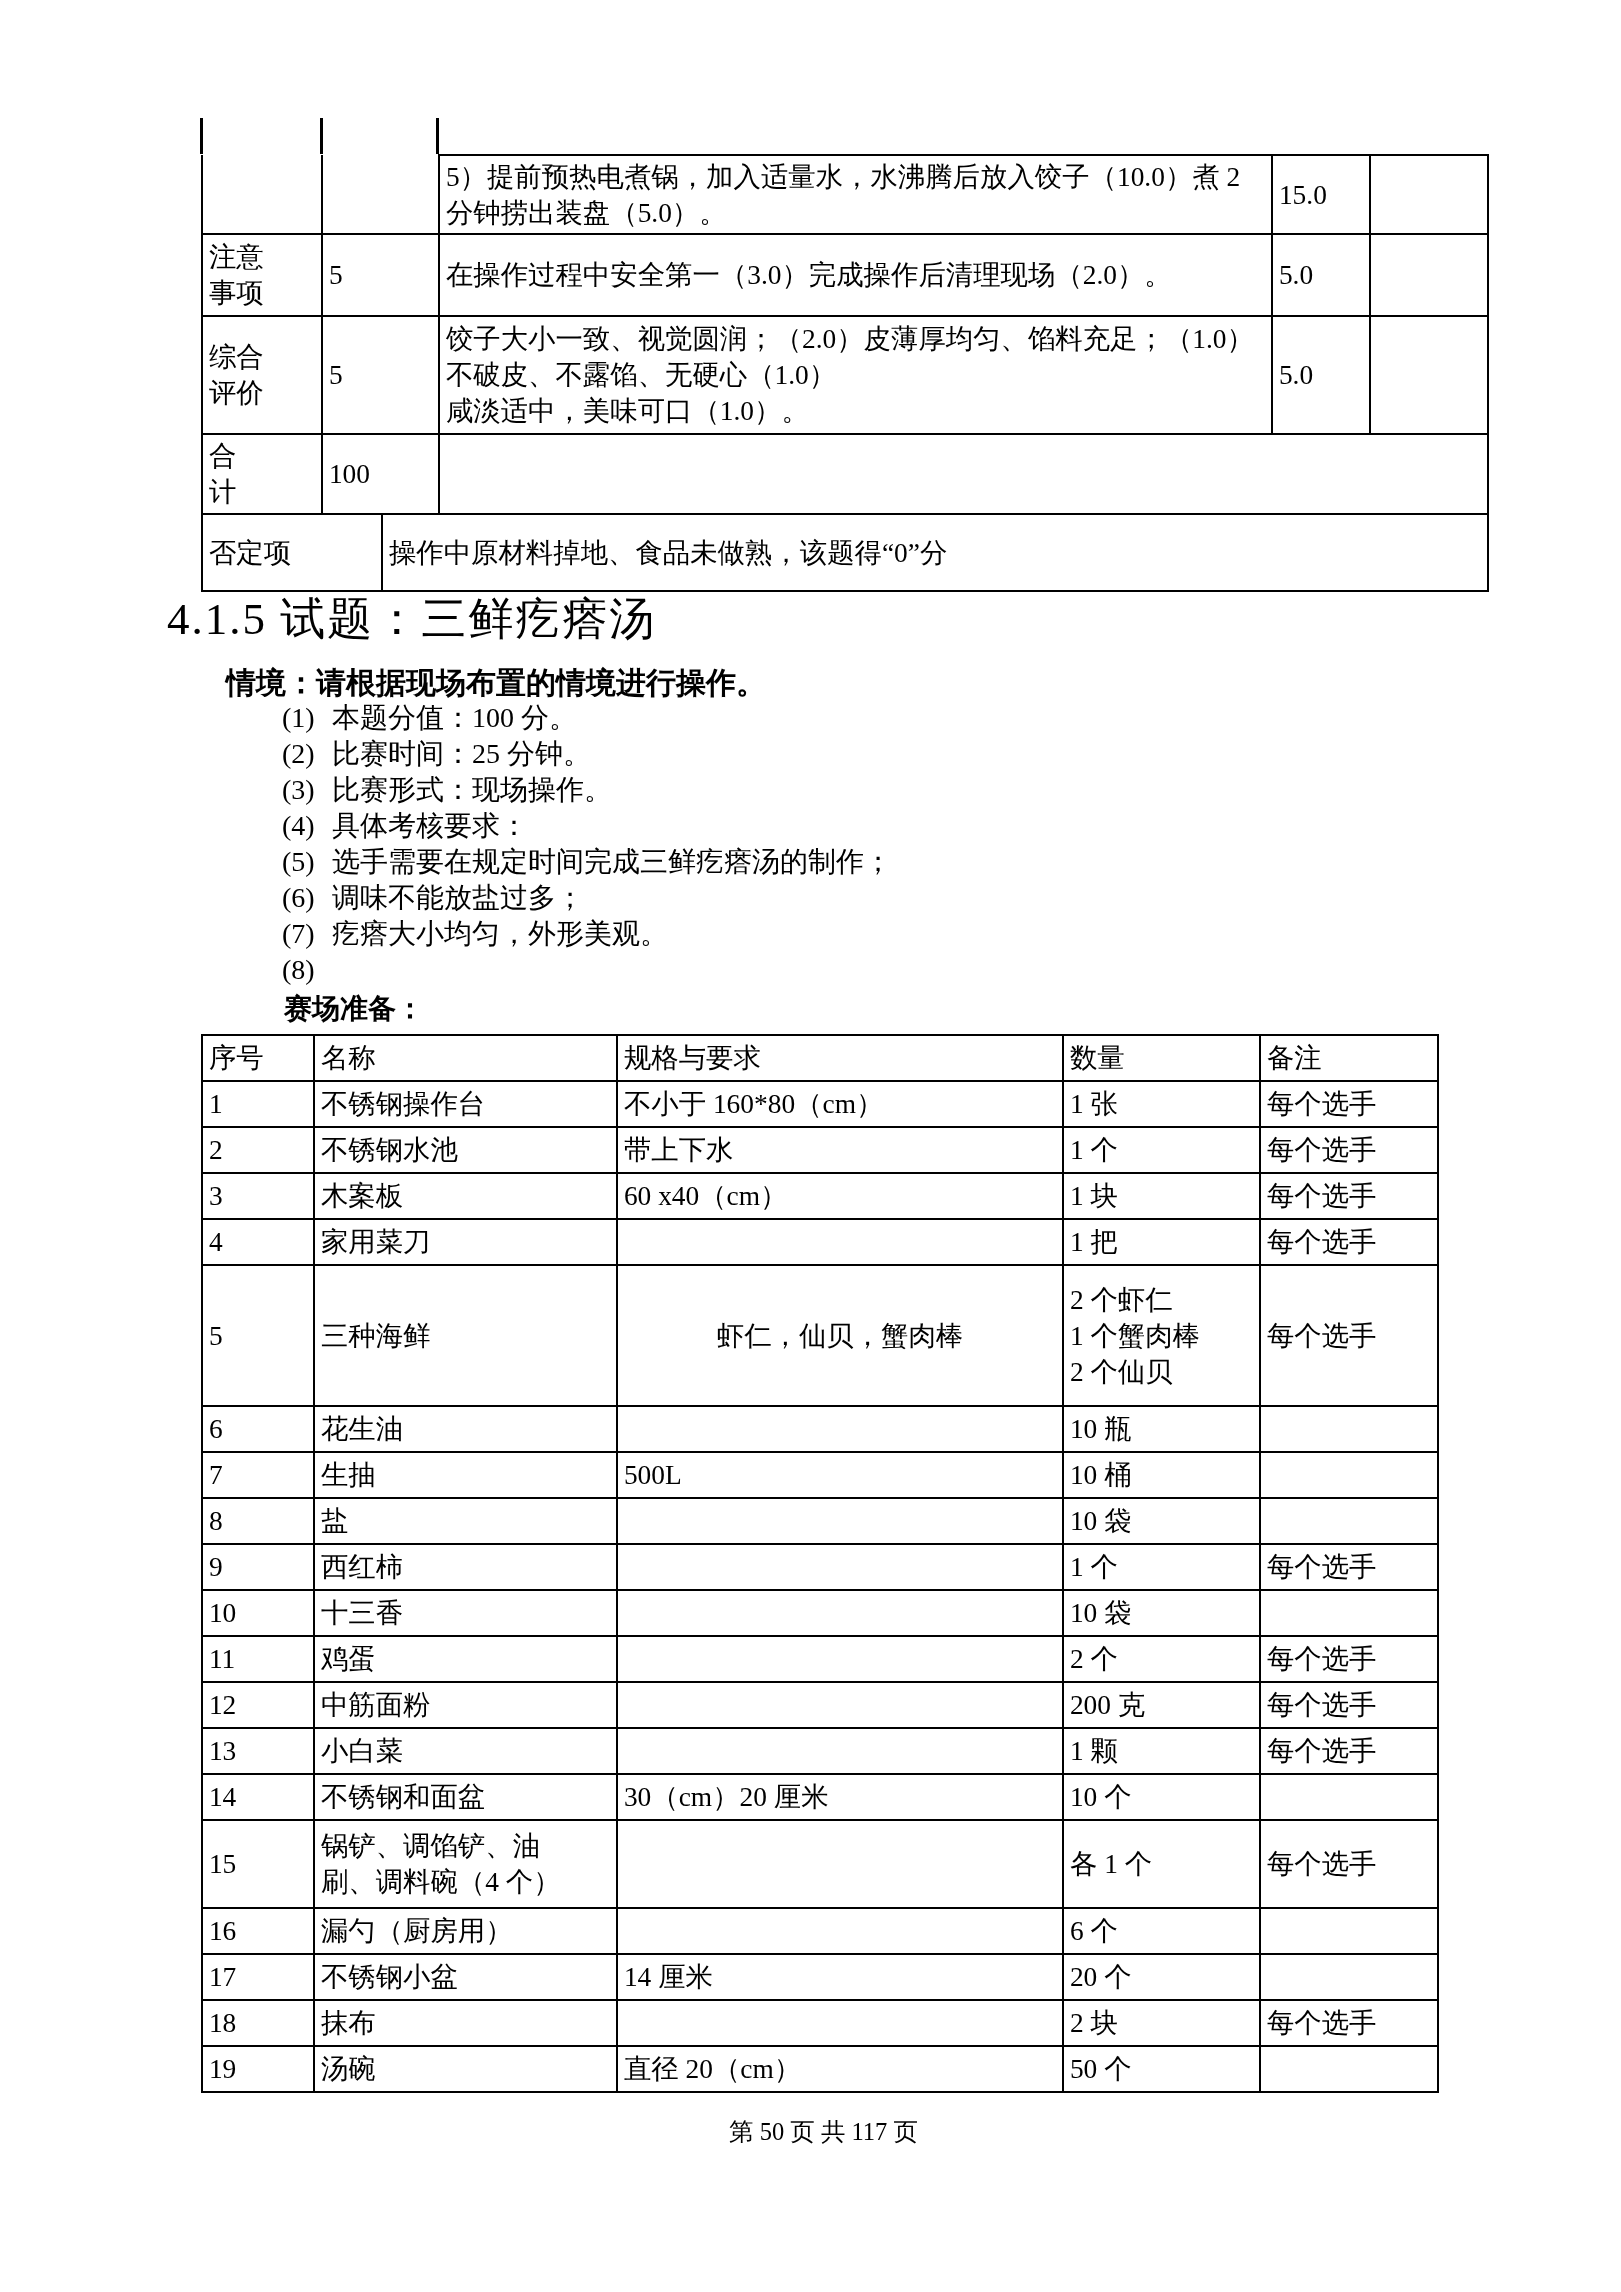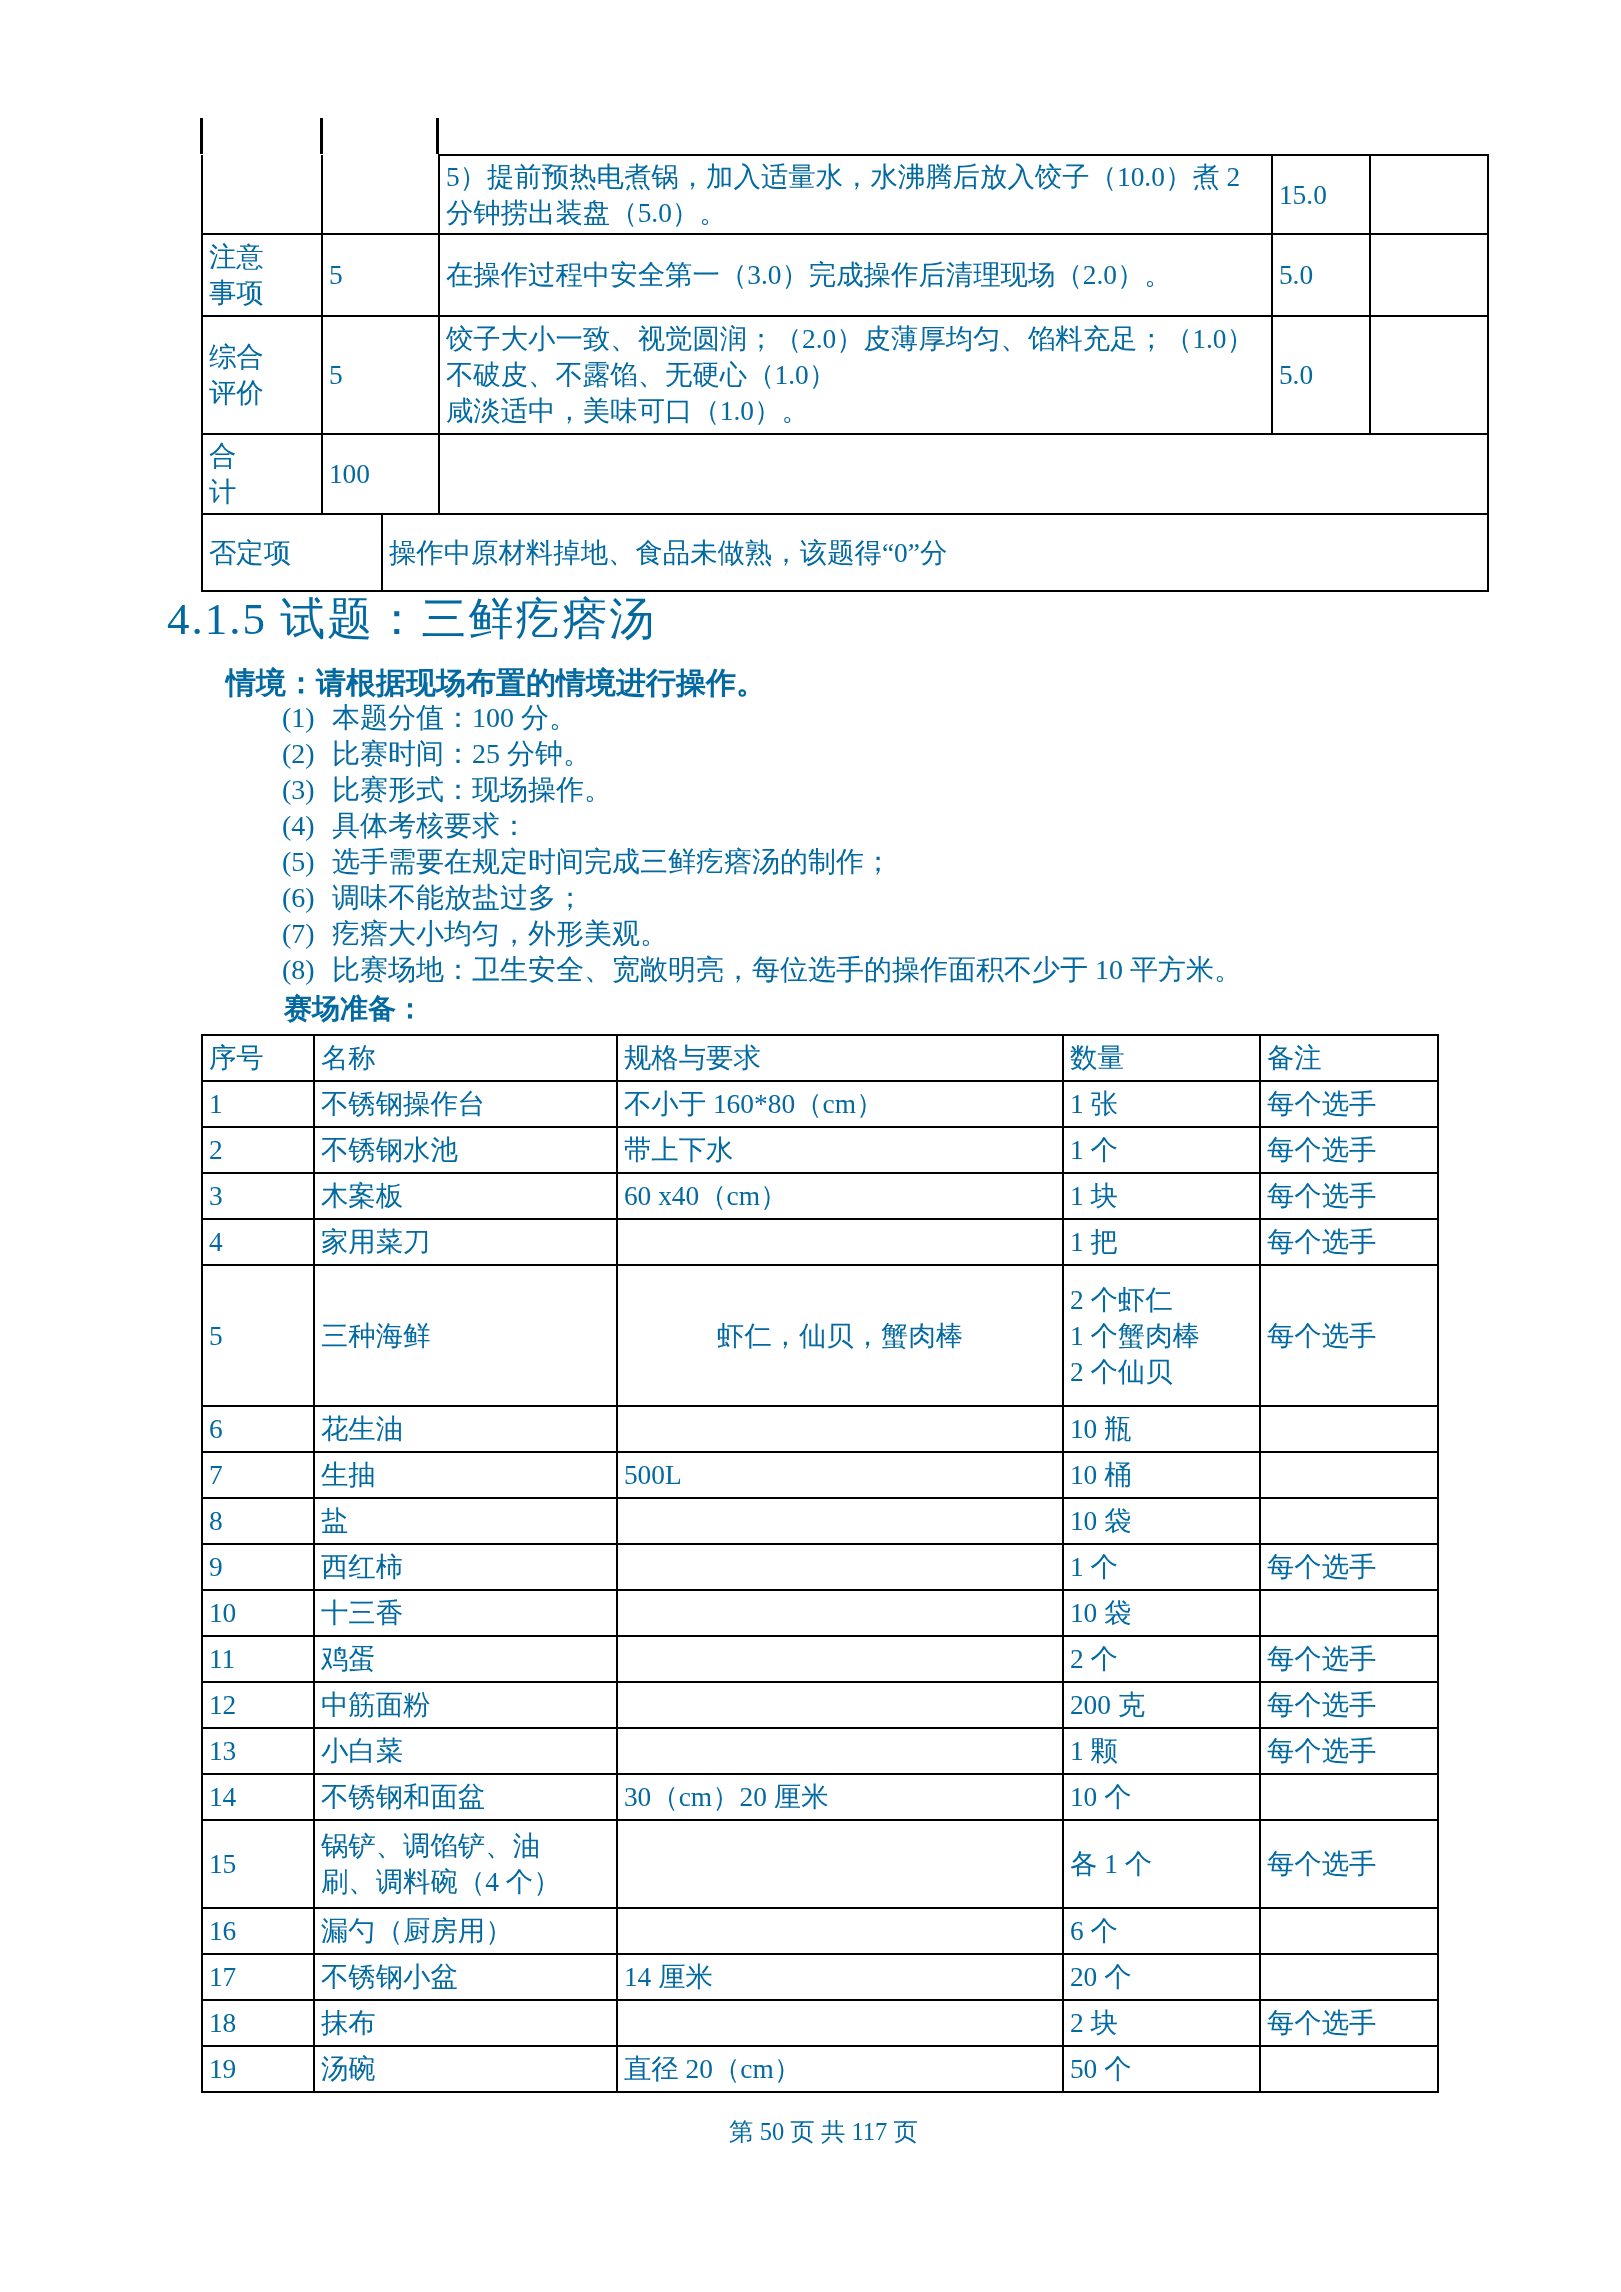--- a/index.html
+++ b/index.html
@@ -1,17 +1,17 @@
 <!DOCTYPE html>
 <html><head>
 <meta charset="utf-8">
 <style>
   html,body{margin:0;padding:0;background:#fff;}
   .page{position:relative;width:1468px;height:2293px;background:#ffffff;
-        font-family:"Liberation Serif","DejaVu Serif",serif;color:#0369a1;}
+        font-family:"Liberation Serif","DejaVu Serif",serif;color:#000000;}
 
   table{border-collapse:collapse;table-layout:fixed;}
   td,th{border:2.9px solid #000;vertical-align:middle;text-align:left;
         padding:2px 5.9px;font-size:27.4px;line-height:36px;font-weight:normal;
         white-space:pre-line;overflow:hidden;}
 
   
   .score-table{position:absolute;left:201px;top:154px;width:1285px;}
   .score-table tr.rA td{height:73px;}
   .score-table tr.rB td{height:76px;}
@@ -127,21 +127,20 @@
       <li>
         <span class="num">(6)</span>
         <span>调味不能放盐过多；</span>
       </li>
       <li>
         <span class="num">(7)</span>
         <span>疙瘩大小均匀，外形美观。</span>
       </li>
       <li>
         <span class="num">(8)</span>
-        <span>比赛场地：卫生安全、宽敞明亮，每位选手的操作面积不少于 10 平方米。</span>
       </li>
     </ol>
 
   <div class="prep-label">赛场准备：</div>
 
   <table class="prep-table">
     <colgroup>
       <col style="width:112px">
         <col style="width:303px">
         <col style="width:446px">

